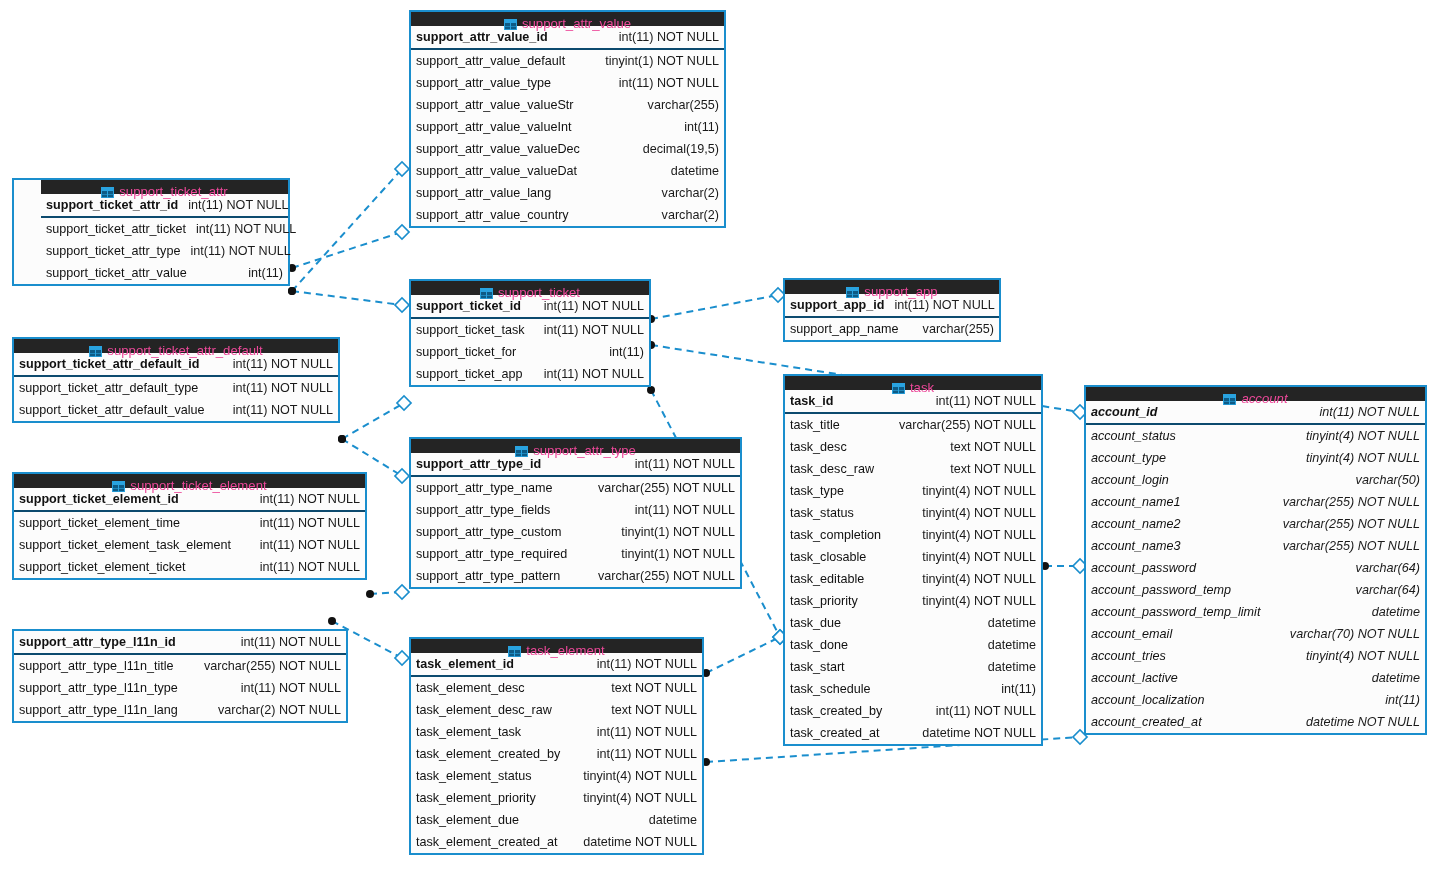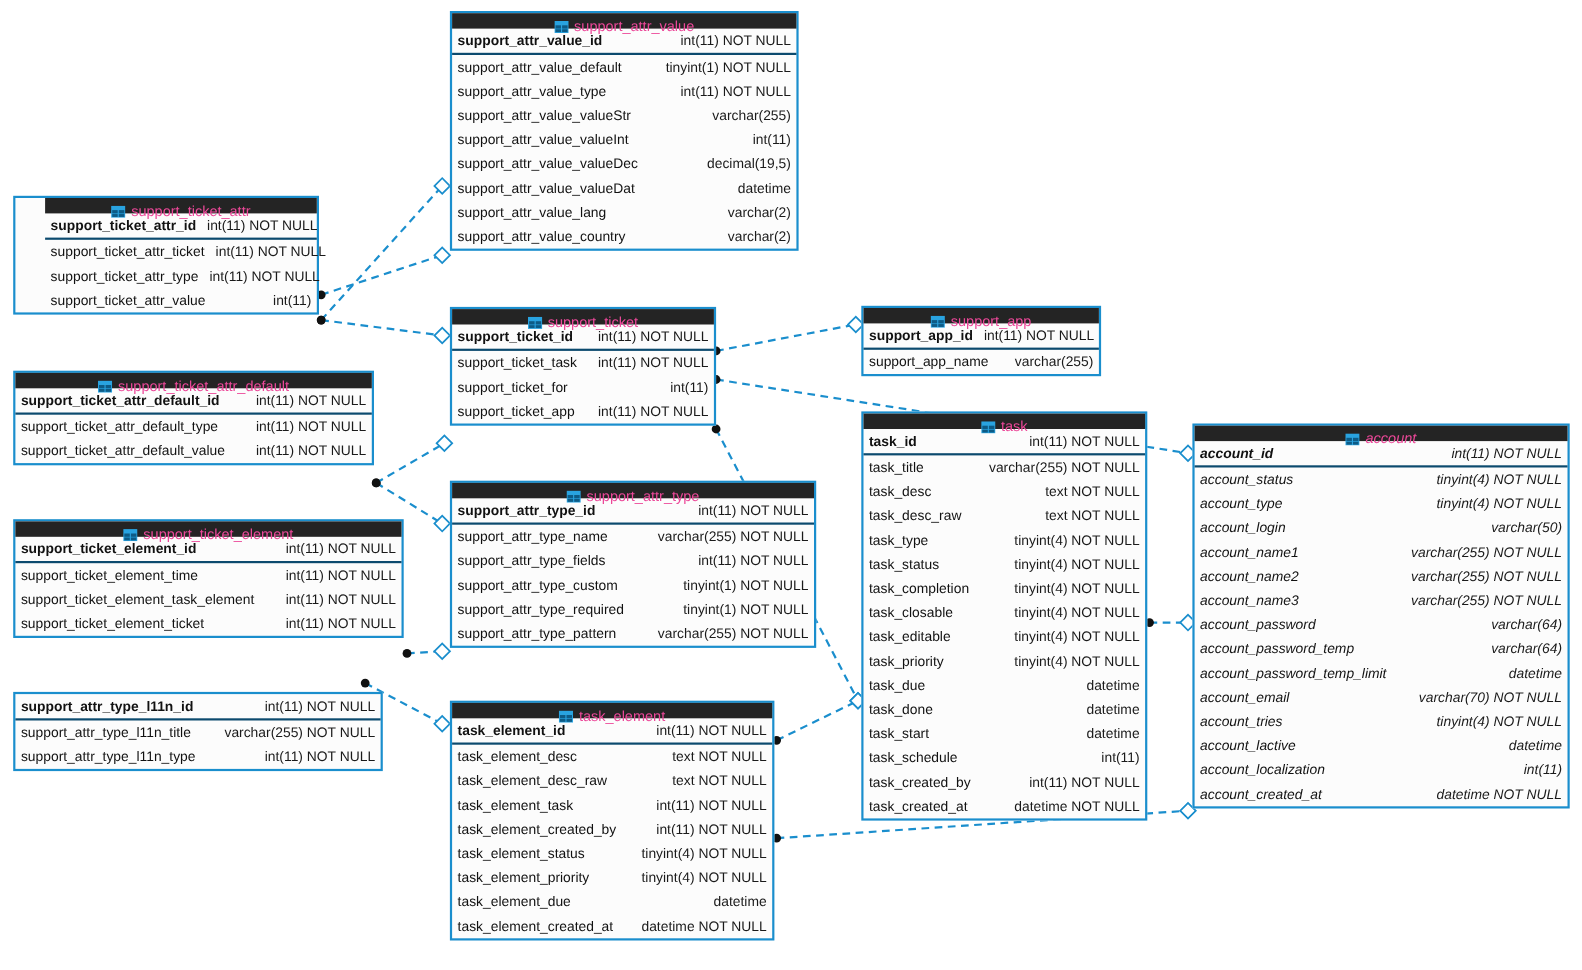--- a/index.html
+++ b/index.html
@@ -569,16 +569,20 @@
         </div>
         <div class="body-rows">
           <div class="fld">
             <span class="fname">support_attr_type_l11n_title</span>
             <span class="ftype">varchar(255) NOT NULL</span>
           </div>
           <div class="fld">
             <span class="fname">support_attr_type_l11n_type</span>
             <span class="ftype">int(11) NOT NULL</span>
           </div>
+          <div class="fld">
+            <span class="fname">support_attr_type_l11n_lang</span>
+            <span class="ftype">varchar(2) NOT NULL</span>
+          </div>
         </div>
       </div>
     </div>
 </div>
 
 </body></html>

